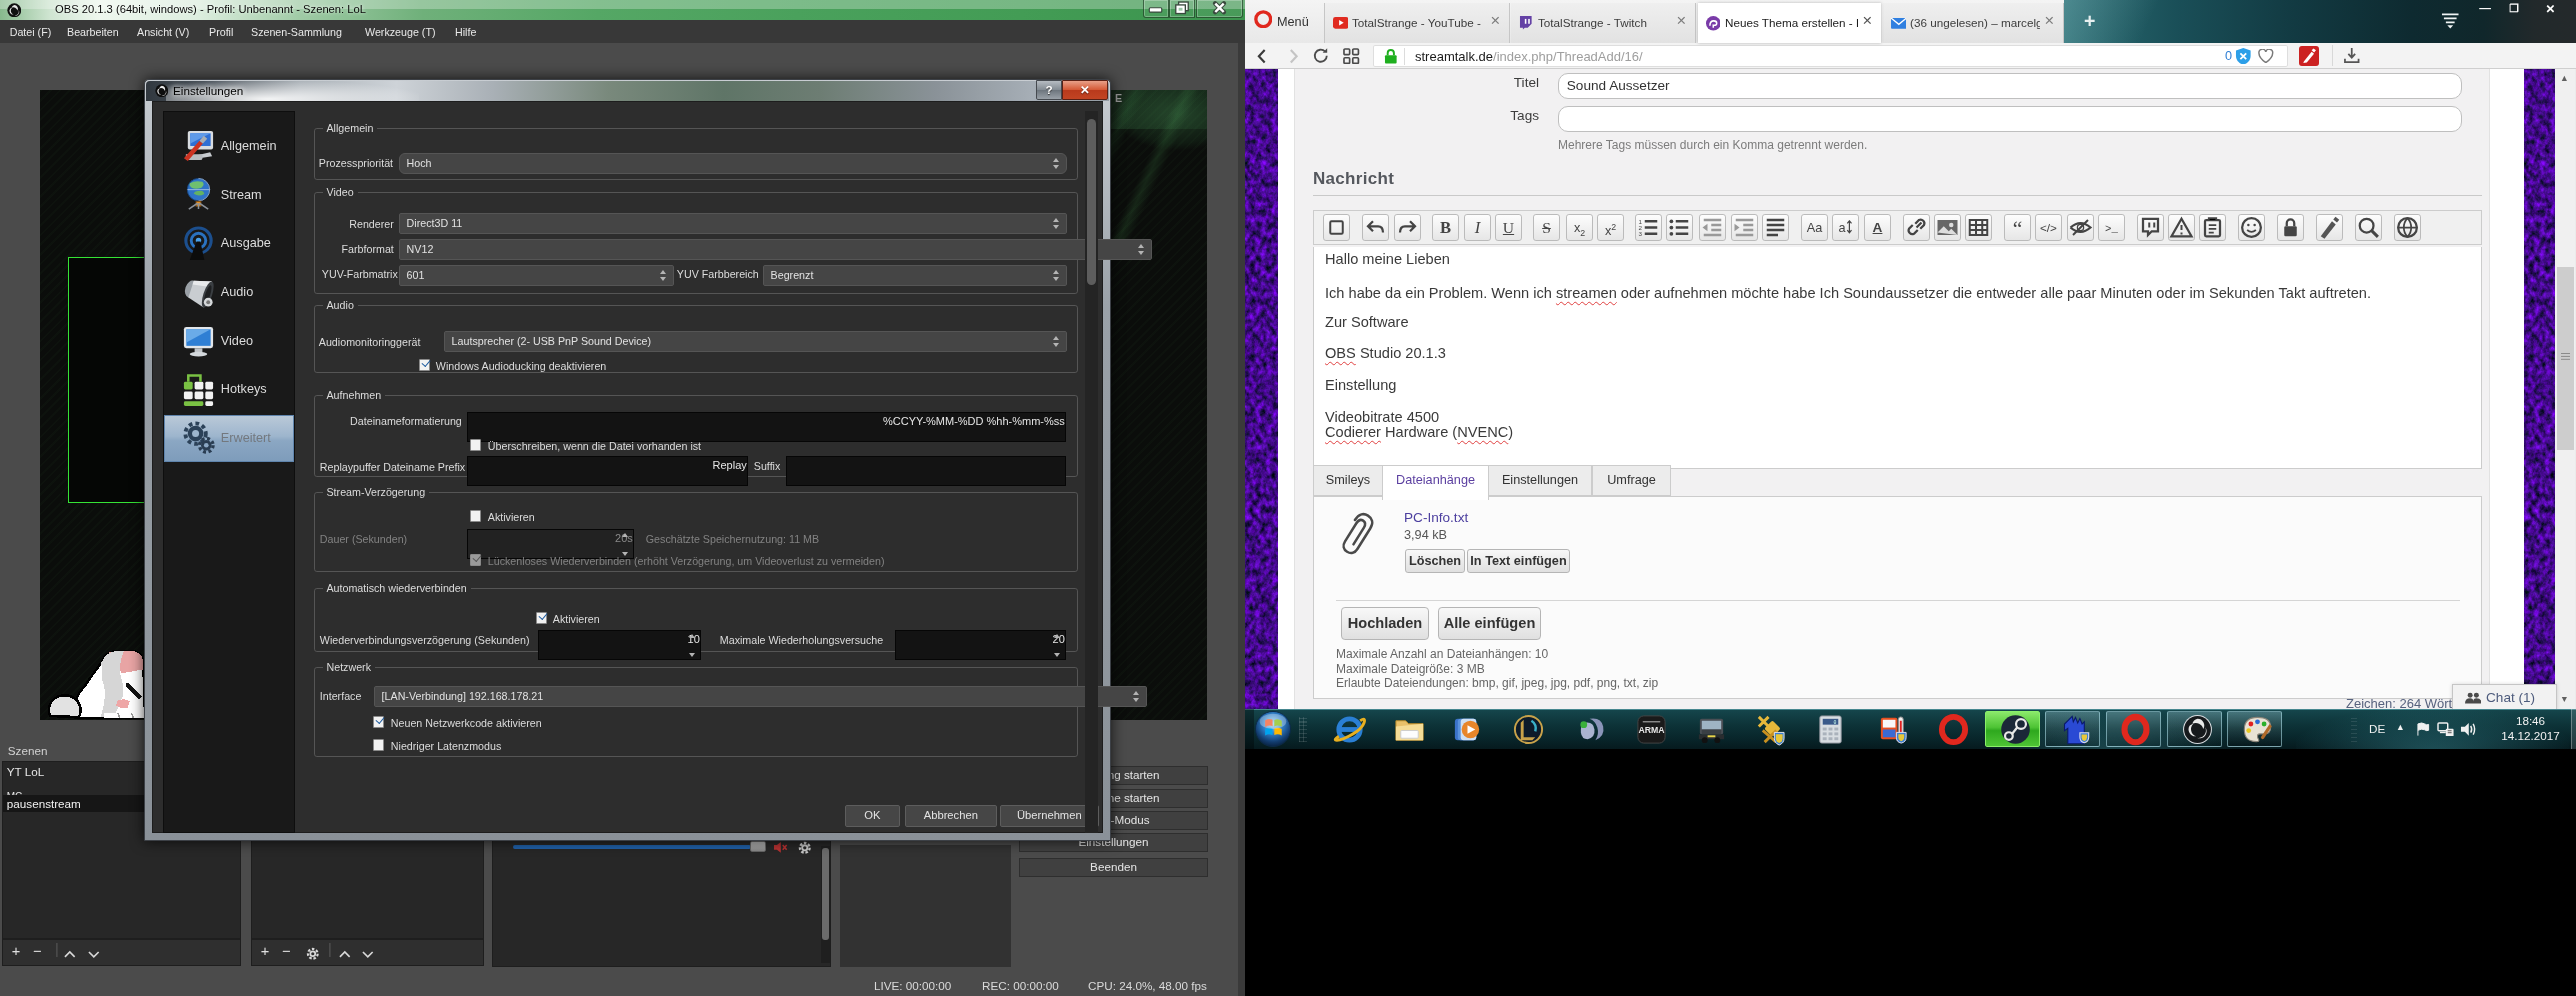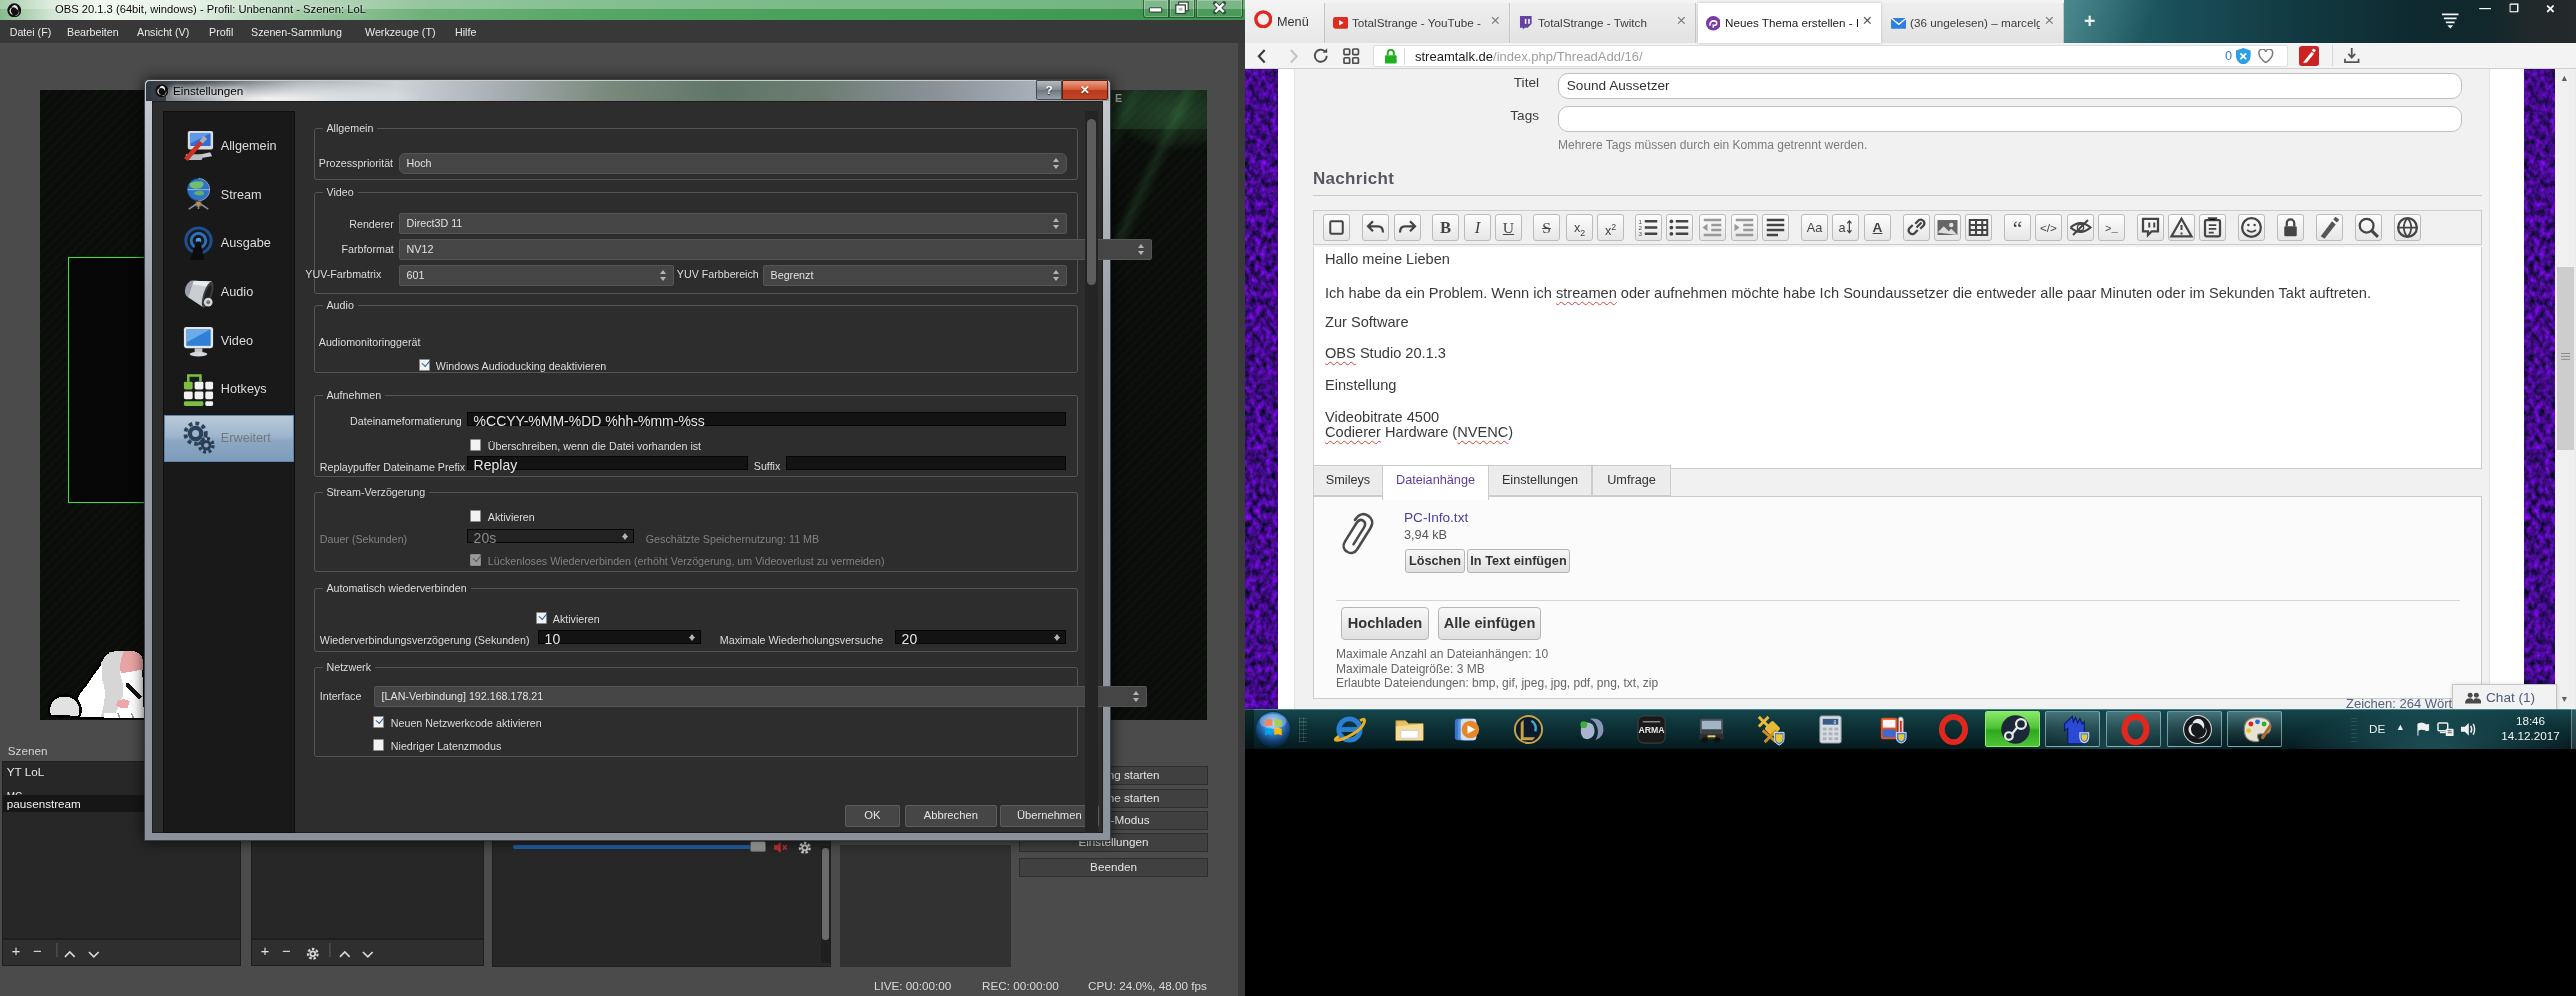--- a/index.html
+++ b/index.html
@@ -27,21 +27,21 @@
 #dlg-content{position:absolute;left:6.8px;top:21.4px;right:6.8px;bottom:6.8px;background:#2d2d2d;border:1px solid #1d1d1d;}
 .grp{position:absolute;border:1px solid #555;border-radius:2.9px;}
 .grp>b{position:absolute;left:7.8px;top:-7.8px;background:#2d2d2d;padding:0 3.9px;font-weight:normal;font-size:10.7px;color:#dcdcdc;}
 .lbl{position:absolute;font-size:10.7px;color:#dcdcdc;white-space:nowrap;}
 .lbld{position:absolute;font-size:10.7px;color:#828282;white-space:nowrap;}
 .combo{position:absolute;height:20.4px;background:#454545;border:1px solid #555;border-radius:1.9px;color:#e2e2e2;font-size:10.7px;line-height:18.5px;padding-left:6.8px;}
 .combo:before{content:"";position:absolute;right:6.8px;top:3.9px;border-left:3.4px solid transparent;border-right:3.4px solid transparent;border-bottom:4.4px solid #b4b4b4;}
 .combo:after{content:"";position:absolute;right:6.8px;bottom:3.9px;border-left:3.4px solid transparent;border-right:3.4px solid transparent;border-top:4.4px solid #b4b4b4;}
 .spin:before{content:"";position:absolute;right:4.9px;top:2.9px;border-left:3.4px solid transparent;border-right:3.4px solid transparent;border-bottom:4.4px solid #b4b4b4;}
 .spin:after{content:"";position:absolute;right:4.9px;bottom:2.9px;border-left:3.4px solid transparent;border-right:3.4px solid transparent;border-top:4.4px solid #b4b4b4;}
-.tinput{position:absolute;height:14px;background:#131313;border:1px solid #060606;color:#e5e5e5;font-size:14px;line-height:17.5px;padding-left:5.8px;}
+.tinput{position:absolute;height:30px;background:#131313;border:1px solid #060606;color:#e5e5e5;font-size:11px;line-height:17.5px;padding-left:5.8px;text-align:right;}
 .cb{position:absolute;width:11.7px;height:11.7px;background:#f2f2f2;border:1px solid #8a8a8a;border-radius:1px;}
 .cb.chk:after{content:"";position:absolute;left:1.9px;top:0px;width:6.8px;height:3.9px;border-left:1.9px solid #1c5a9e;border-bottom:1.9px solid #1c5a9e;transform:rotate(-50deg);}
 .cb.dis{background:#9a9a9a;}
 .cb.dis:after{border-color:#555;}
 .dbtn{position:absolute;background:#464646;border:1px solid #5d5d5d;border-radius:1.9px;color:#e3e3e3;font-size:11.2px;text-align:center;}
 
 .dockbox{position:absolute;background:#272727;border:1px solid #1e1e1e;}
 .dtool{position:absolute;background:#2f2f2f;border:1px solid #1e1e1e;color:#e0e0e0;}
 .obtn{position:absolute;left:1019px;width:189px;height:18.5px;background:#404040;border:1px solid #2e2e2e;color:#e4e4e4;font-size:11.7px;text-align:center;line-height:16.6px;}
 
@@ -288,29 +288,30 @@
     <div class="lbl" style="left:166px;top:55px;">Prozesspriorität</div>
     <div class="combo" style="left:246px;top:51px;width:668px;border-radius:6px;">Hoch</div>
 
     <div class="grp" style="left:161px;top:90px;width:764px;height:102px;">
           <b>Video</b>
         </div>
     <div class="lbl" style="left:163px;top:116px;width:78px;text-align:right;">Renderer</div>
     <div class="combo" style="left:246px;top:111px;width:668px;">Direct3D 11</div>
     <div class="lbl" style="left:163px;top:141px;width:78px;text-align:right;">Farbformat</div>
     <div class="combo" style="left:246px;top:137px;width:753px;">NV12</div>
-    <div class="lbl" style="left:148px;top:166px;width:85px;text-align:center;">YUV-Farbmatrix</div>
+    <div class="lbl" style="left:160px;top:166px;width:85px;text-align:right;">YUV-Farbmatrix</div>
     <div class="combo" style="left:246px;top:163px;width:275px;">601</div>
     <div class="lbl" style="left:524px;top:166px;">YUV Farbbereich</div>
     <div class="combo" style="left:610px;top:163px;width:304px;">Begrenzt</div>
 
     <div class="grp" style="left:161px;top:203px;width:764px;height:68px;">
           <b>Audio</b>
         </div>
     <div class="lbl" style="left:166px;top:234px;">Audiomonitoringgerät</div>
+    <div class="combo" style="left:291px;top:229px;width:623px;">Lautsprecher (2- USB PnP Sound Device)</div>
     <div class="cb chk" style="left:266px;top:257px;"></div>
     <div class="lbl" style="left:283px;top:258px;">Windows Audioducking deaktivieren</div>
 
     <div class="grp" style="left:161px;top:293px;width:764px;height:82px;">
           <b>Aufnehmen</b>
         </div>
     <div class="lbl" style="left:161px;top:313px;width:148px;text-align:right;">Dateinameformatierung</div>
     <div class="tinput" style="left:314px;top:310px;width:599px;">%CCYY-%MM-%DD %hh-%mm-%ss</div>
     <div class="cb" style="left:317px;top:337px;"></div>
     <div class="lbl" style="left:335px;top:338px;">Überschreiben, wenn die Datei vorhanden ist</div>

